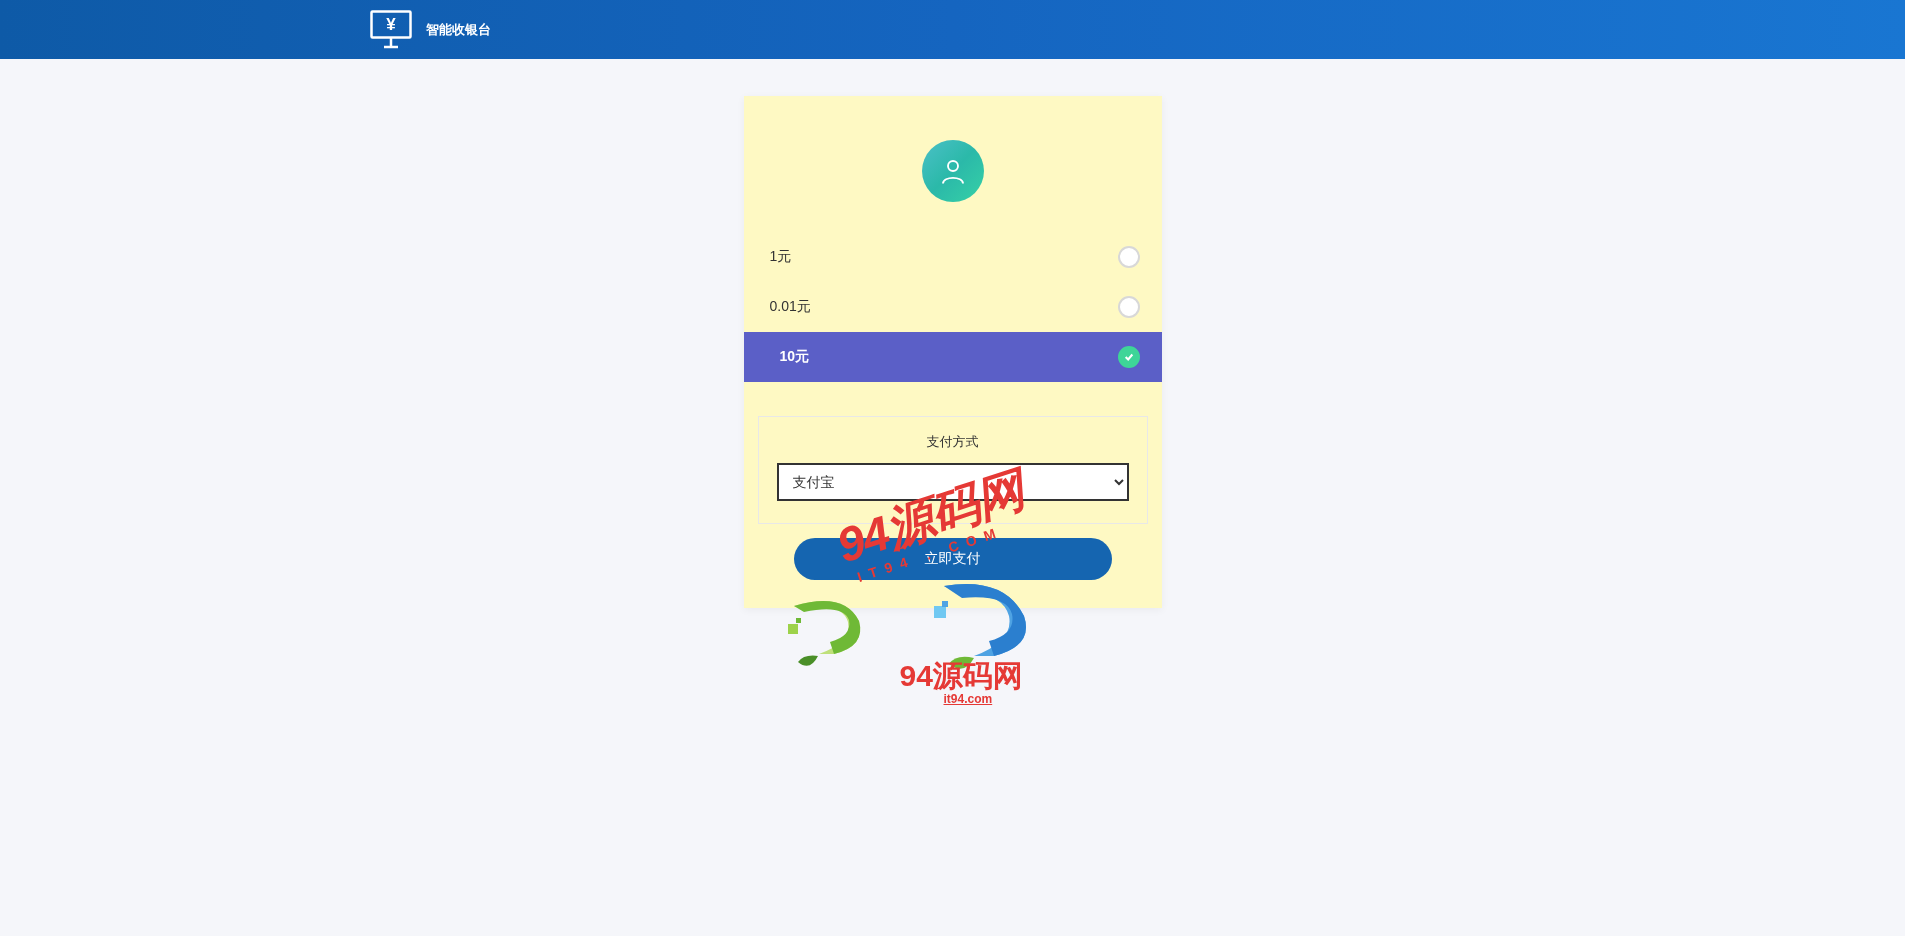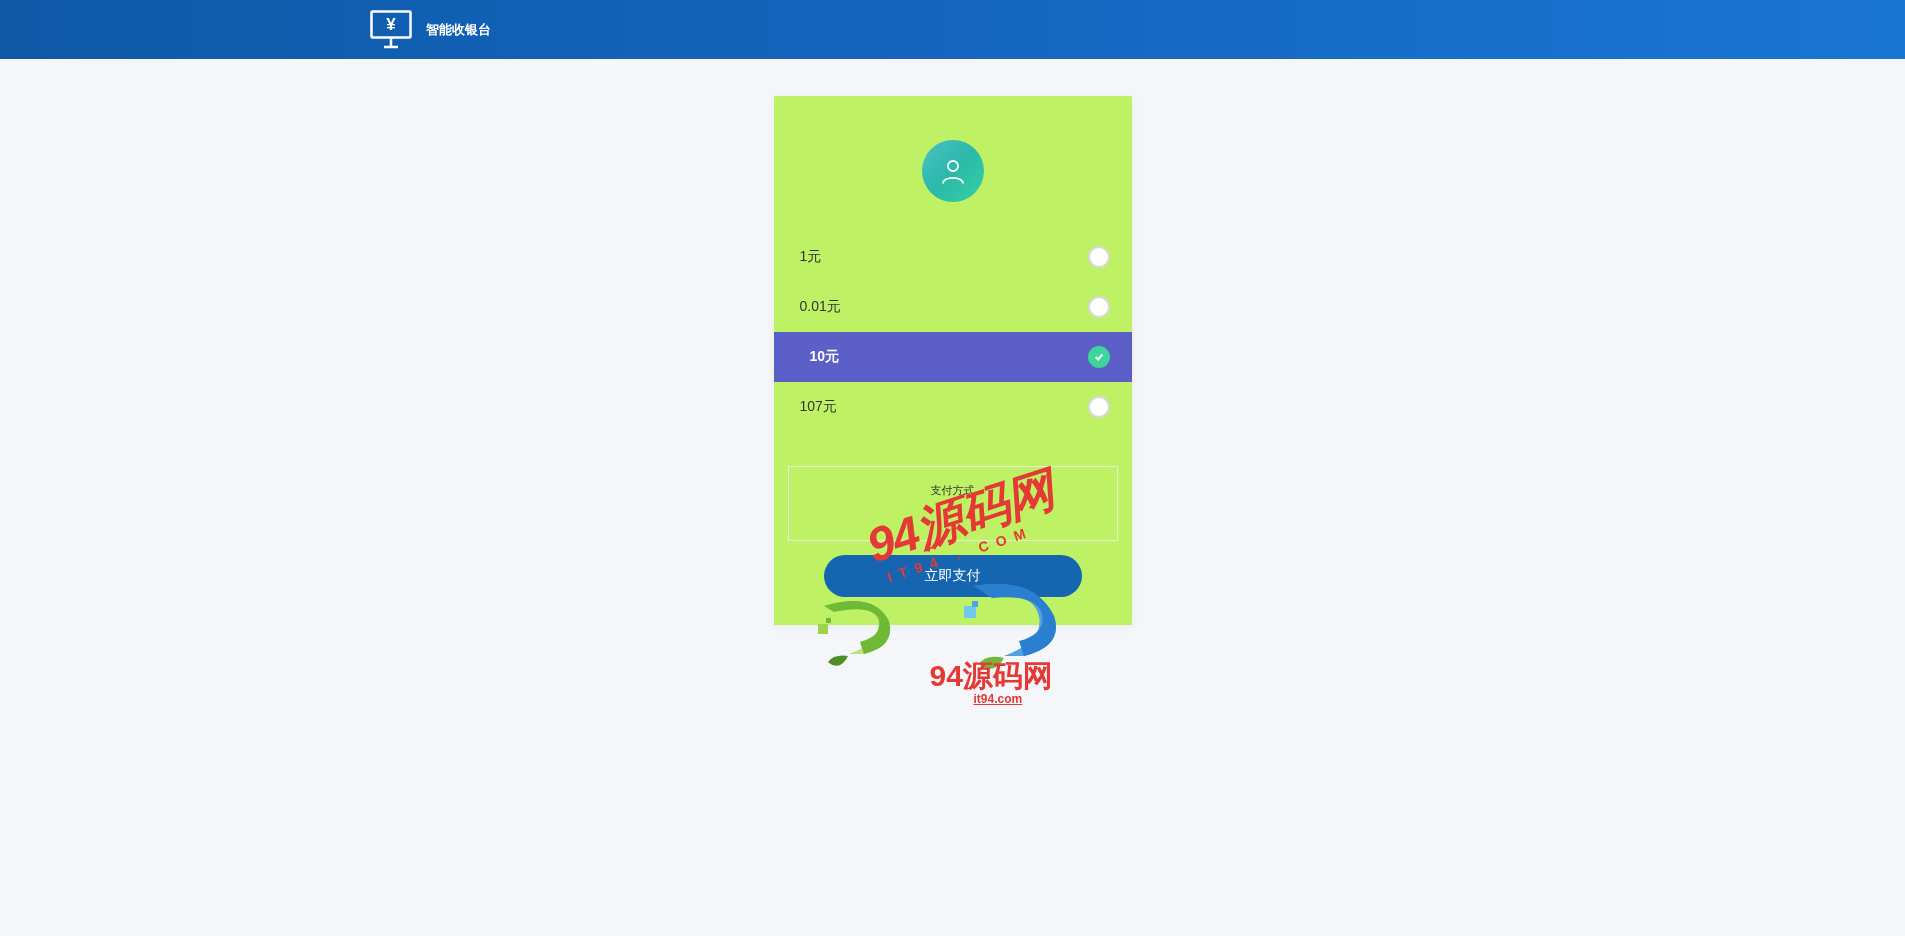--- a/index.html
+++ b/index.html
@@ -32,22 +32,22 @@
       color: #fff;
       font-size: 13px;
       font-weight: 700;
     }
     .main-container {
       display: flex;
       justify-content: center;
       padding-top: 37px;
     }
     .card {
-      background: #bef264;
-      width: 358px;
+      background: #fef9c3;
+      width: 418px;
       padding: 44px 0 0 0;
       box-shadow: 0 2px 8px rgba(0,0,0,0.05);
       position: relative;
     }
     .avatar-wrapper {
       display: flex;
       justify-content: center;
       margin-bottom: 30px;
     }
     .avatar {
@@ -97,23 +97,23 @@
       stroke: #fff;
       stroke-width: 2.5;
     }
     .payment-box {
       border: 1px solid #e8e8e8;
       margin: 34px 14px 0 14px;
       padding: 16px 18px 22px 18px;
     }
     .payment-title {
       text-align: center;
-      font-size: 11px;
+      font-size: 13px;
       color: #333;
-      margin-bottom: 20px;
+      margin-bottom: 12px;
     }
     .payment-select {
       width: 100%;
       height: 38px;
       border: 2px solid #333;
       background: #fff;
       font-size: 14px;
       padding: 0 10px;
       color: #333;
     }
@@ -214,28 +214,27 @@
         <span class="radio-circle"></span>
       </div>
       <div class="amount-item selected">
         <span>10元</span>
         <span class="radio-circle">
           <svg class="checkmark" viewBox="0 0 12 12">
               <polyline points="2,6 5,9 10,3"></polyline>
             </svg>
         </span>
       </div>
-      <div class="amount-item">
-        <span>107元</span>
-        <span class="radio-circle"></span>
-      </div>
     </div>
 
     <div class="payment-box">
       <div class="payment-title">支付方式</div>
+      <select class="payment-select">
+        <option>支付宝</option>
+      </select>
     </div>
 
     <div class="submit-wrap">
       <button class="submit-button">立即支付</button>
     </div>
 
     <svg class="wm-logo" viewBox="0 0 300 180">
       <g transform="translate(170,40)">
         <path d="M0,0 Q60,-10 80,30 Q90,60 50,70 L30,70 Q70,55 65,30 Q58,5 20,10 Z" fill="#4fa3e3"></path>
         <path d="M0,0 Q60,-10 80,30 Q90,60 50,70 L45,55 Q72,48 68,28 Q62,8 18,12 Z" fill="#2b7fcf"></path>

